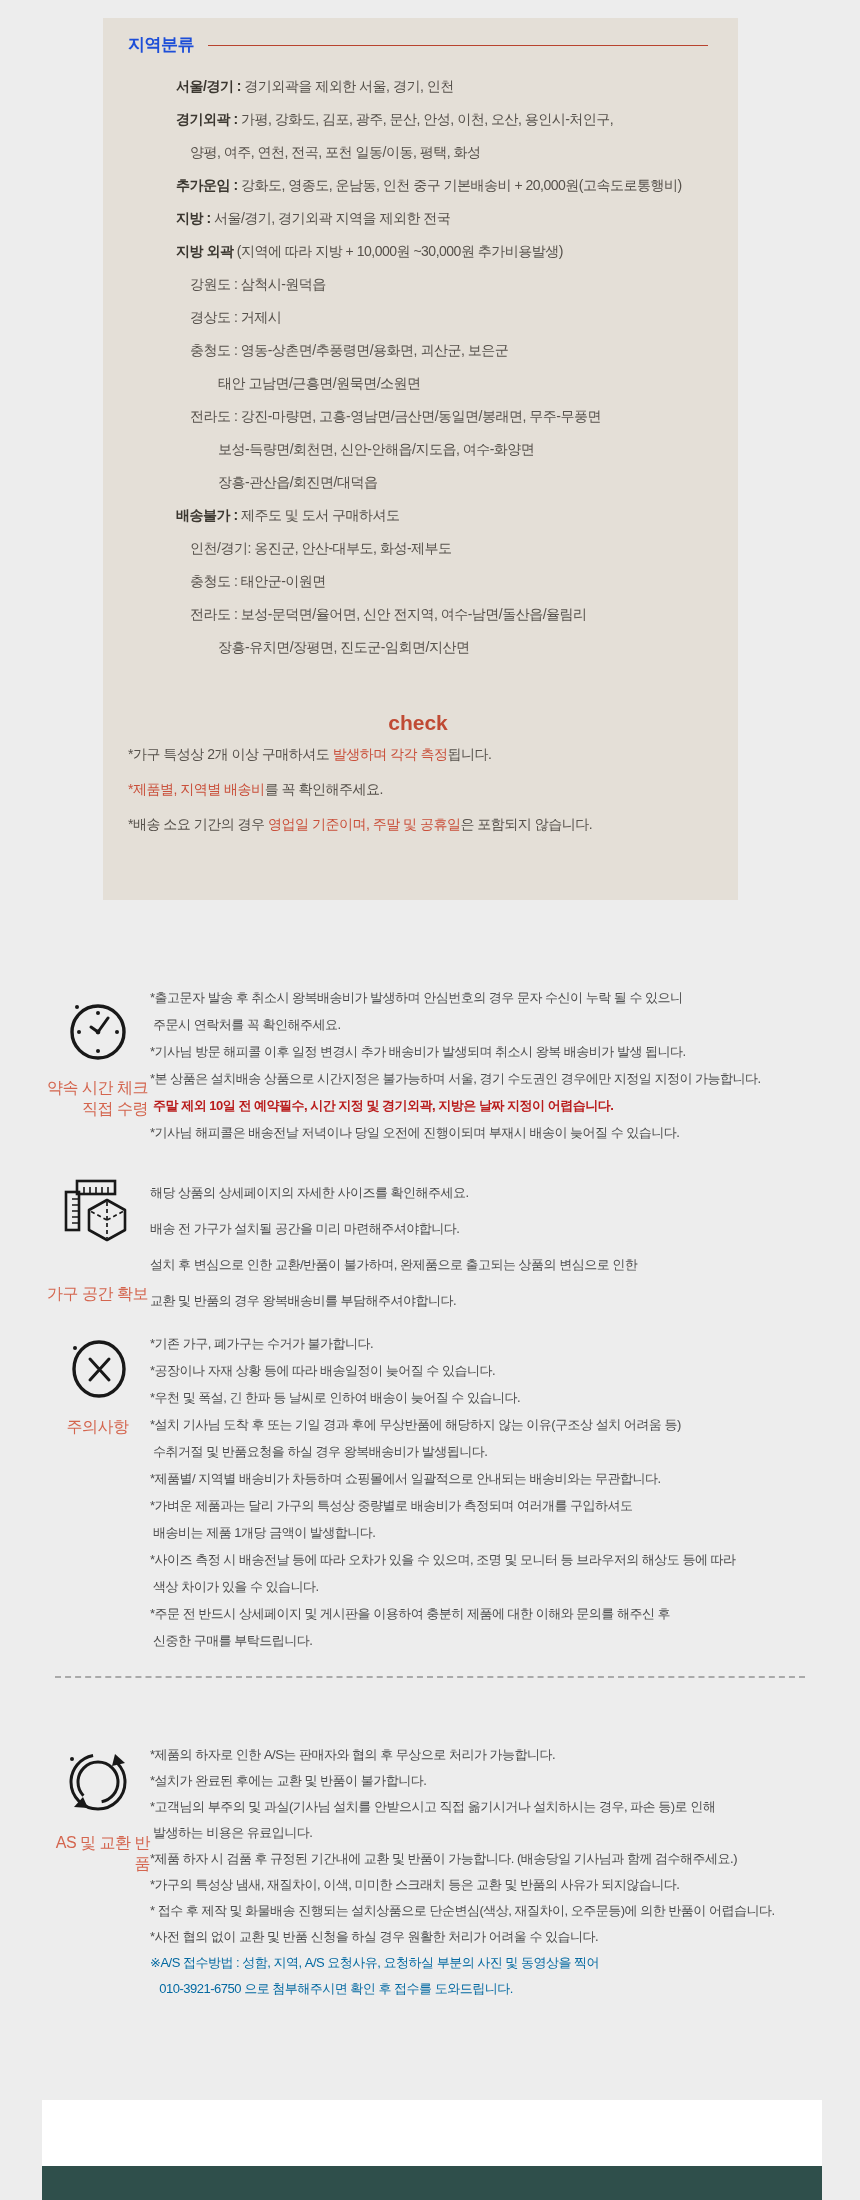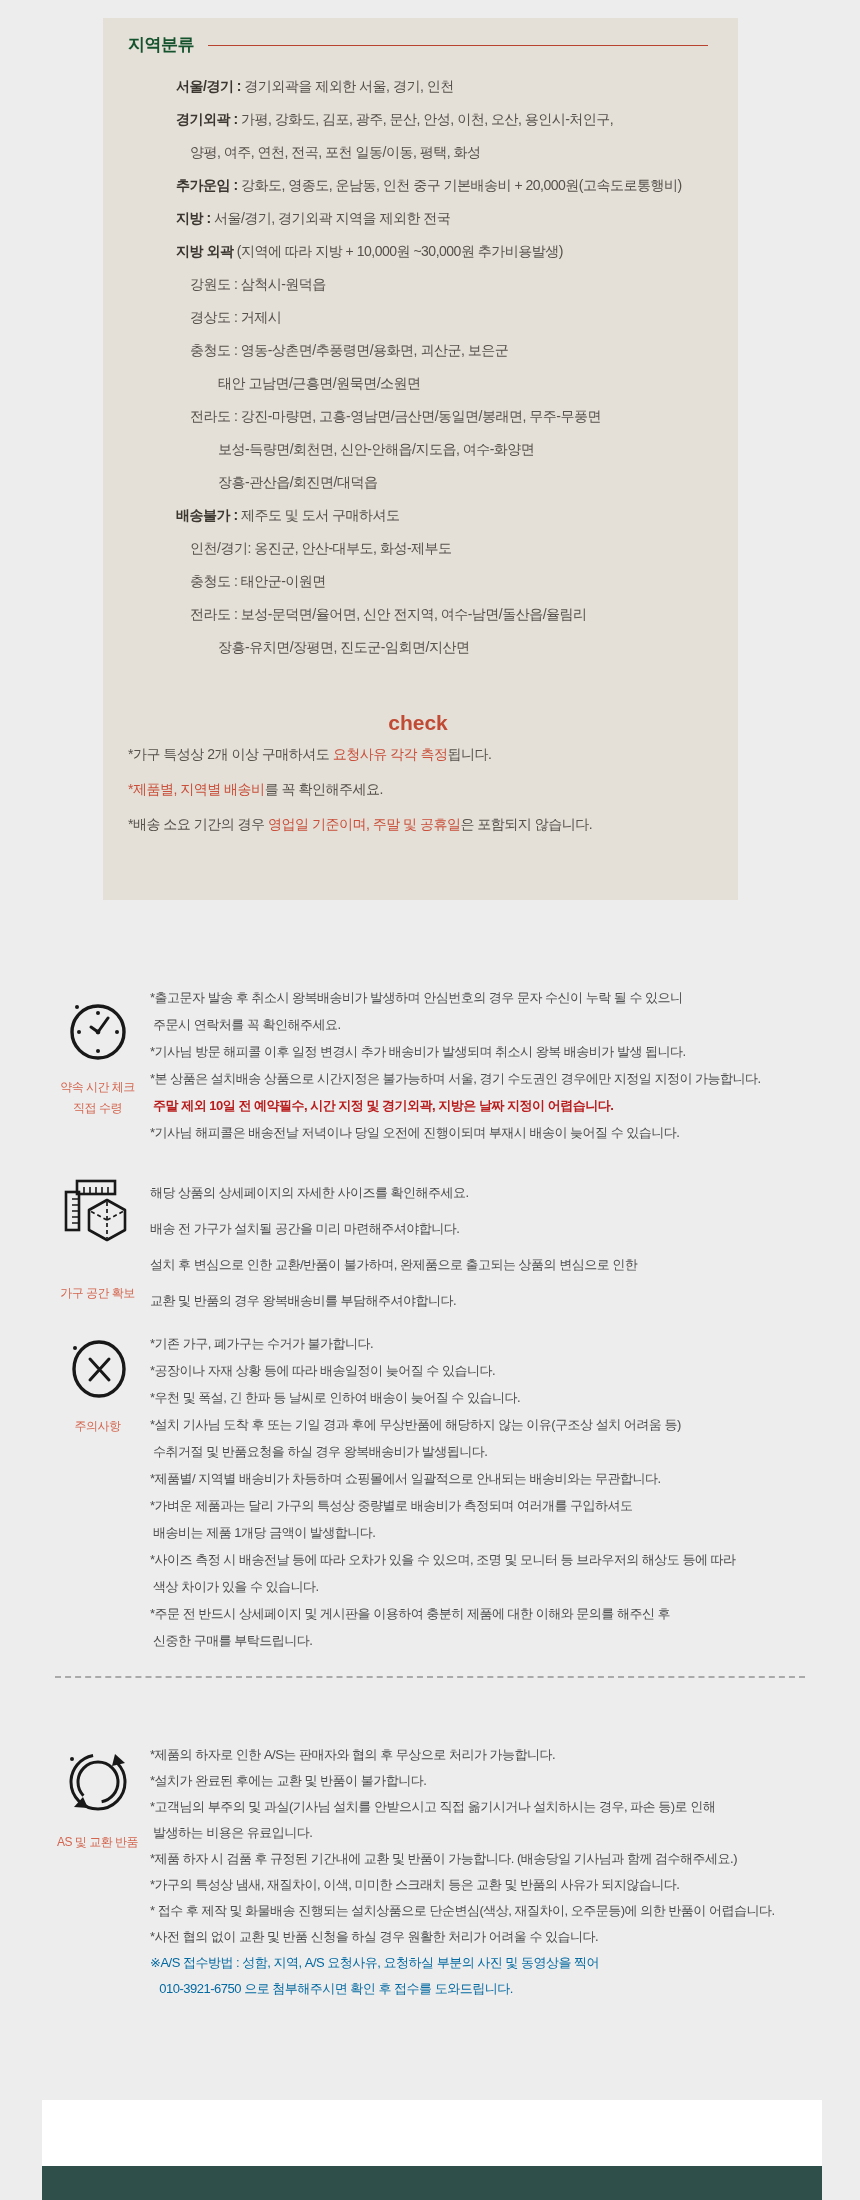--- a/index.html
+++ b/index.html
@@ -12,41 +12,41 @@
   .page{position:absolute;inset:0;}
 
   
   .region-box{
     position:absolute;left:103px;top:18px;width:635px;height:882px;
     background:#e4dfd7;box-sizing:border-box;
     padding:16px 30px 0 25px;
     color:#55504a;font-size:14px;letter-spacing:-0.5px;
   }
   .rb-title-row{display:flex;align-items:center;}
-  .rb-title{color:#14532d;font-weight:bold;font-size:17px;line-height:22px;letter-spacing:-0.5px;}
+  .rb-title{color:#1d4ed8;font-weight:bold;font-size:17px;line-height:22px;letter-spacing:-0.5px;}
   .check-title{color:#c04a34;font-weight:bold;font-size:21px;line-height:26px;letter-spacing:0;}
   .rb-rule{flex:1;height:0;border-top:1px solid #b8432e;margin-left:14px;}
   .rb-rows{margin-top:14px;}
   .check-head{margin-top:46px;flex-direction:column;}
   .check-rows{margin-top:0;}
   .region-box .tline{height:33px;line-height:33px;white-space:pre;overflow:visible;}
   .check-rows .tline{height:35px;line-height:35px;}
   .region-box .tline .bold{font-weight:bold;color:#3a362f;margin-left:48px;}
   .region-box .tline .red{color:#c94f3a;}
   .region-box .i1{padding-left:62px;}
   .region-box .i2{padding-left:90px;}
 
   
   .info{
     position:absolute;left:45px;right:10px;display:flex;align-items:flex-start;
     color:#4c4c4c;font-size:13px;letter-spacing:-0.5px;
   }
   .icon-col{width:105px;flex:none;display:flex;flex-direction:column;align-items:center;}
   .icon-label{
-    color:#d4654e;font-size:12px;line-height:21px;text-align:center;
+    color:#d4654e;font-size:16px;line-height:21px;text-align:right;
     white-space:pre-line;letter-spacing:-0.5px;
   }
   .text-col{flex:1;min-width:0;}
   .text-col .tline{white-space:pre;}
   .text-col .bold{font-weight:bold;color:#b91c1c;}
   .text-col .red{color:#0369a1;}
   .s1{top:975px;}
   .s1 .icon{margin-top:22px;}
   .s1 .icon-label{margin-top:14px;}
   .s1 .text-col{margin-top:9px;}
@@ -98,21 +98,21 @@
         <div class="tline i1"><span>인천/경기: 옹진군, 안산-대부도, 화성-제부도</span></div>
         <div class="tline i1"><span>충청도 : 태안군-이원면</span></div>
         <div class="tline i1"><span>전라도 : 보성-문덕면/율어면, 신안 전지역, 여수-남면/돌산읍/율림리</span></div>
         <div class="tline i2"><span>장흥-유치면/장평면, 진도군-임회면/지산면</span></div>
       </div>
     <div class="rb-title-row check-head">
       <span class="check-title">check</span>
       <span class="rb-rule"></span>
     </div>
     <div class="rb-rows check-rows">
-        <div class="tline"><span>*가구 특성상 2개 이상 구매하셔도 </span><span class="red">요청사유 각각 측정</span><span>됩니다.</span></div>
+        <div class="tline"><span>*가구 특성상 2개 이상 구매하셔도 </span><span class="red">발생하며 각각 측정</span><span>됩니다.</span></div>
         <div class="tline"><span class="red">*제품별, 지역별 배송비</span><span>를 꼭 확인해주세요.</span></div>
         <div class="tline"><span>*배송 소요 기간의 경우 </span><span class="red">영업일 기준이며, 주말 및 공휴일</span><span>은 포함되지 않습니다.</span></div>
       </div>
   </section>
 
   <section class="info s1">
     <div class="icon-col">
       <svg class="icon" width="66" height="66" viewBox="0 0 66 66">
         <circle cx="33" cy="35" r="26" fill="none" stroke="#181818" stroke-width="3.4"></circle>
         <circle cx="12" cy="10" r="2" fill="#181818"></circle>

